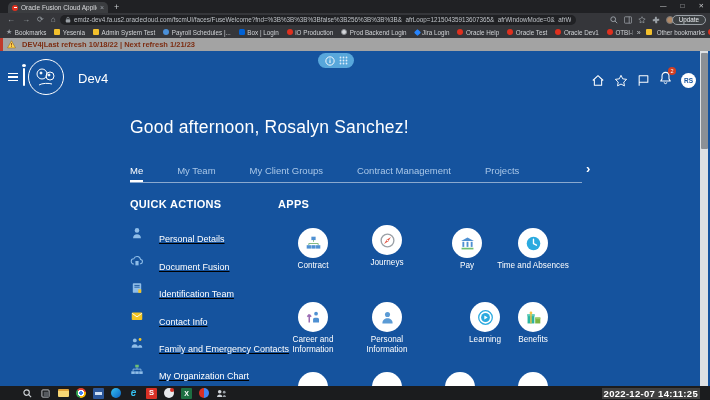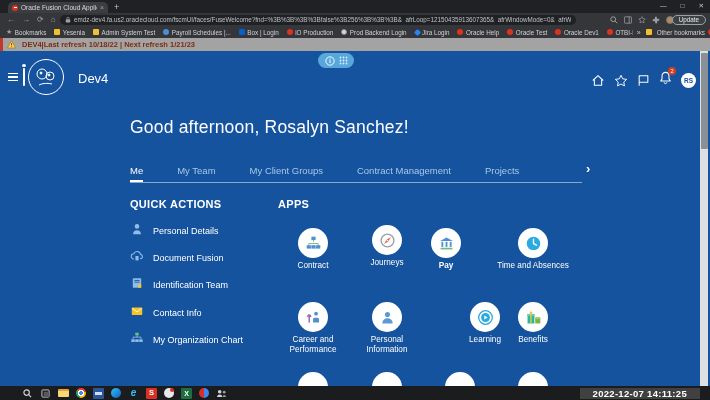--- a/index.html
+++ b/index.html
@@ -62,21 +62,21 @@
   .greeting{position:absolute;left:130px;top:66px;font-size:17.5px;color:#fff;letter-spacing:.2px;}
 
   .ptabs{position:absolute;left:130px;top:106px;width:452px;height:26px;border-bottom:1px solid rgba(255,255,255,.5);display:flex;gap:34px;overflow:hidden;white-space:nowrap;}
   .ptab{font-size:9.5px;color:#A9C7E8;padding-top:8px;height:100%;position:relative;flex:0 0 auto;}
   .ptab.active{color:#fff;}
   .ptab.active::after{content:"";position:absolute;left:0;bottom:0;width:100%;height:2.5px;background:#fff;}
   .ptab-chevron{position:absolute;left:586px;top:110px;font-size:13px;font-weight:bold;color:#fff;}
 
   .sect-title{position:absolute;font-size:11px;font-weight:bold;color:#fff;letter-spacing:.3px;}
   .qa-list{position:absolute;left:130px;top:166px;width:140px;}
-  .qa-item{display:flex;align-items:center;gap:9px;height:27.4px;}
+  .qa-item{display:flex;align-items:flex-end;gap:15px;height:27.4px;text-decoration:underline;}
   .qa-item span.lbl{font-size:9px;color:#fff;white-space:nowrap;}
 
   .app-cell{position:absolute;width:74px;text-align:center;}
   .app-circle{width:30px;height:30px;border-radius:50%;background:#fff;margin:0 auto;display:flex;align-items:center;justify-content:center;}
   .app-lbl{margin-top:3px;font-size:8.2px;line-height:1.2;color:#fff;}
 
   .scrollbar{position:absolute;left:700px;top:0;width:8px;height:335px;background:#dde0e3;}
   .scroll-thumb{position:absolute;left:0.5px;top:2px;width:7px;height:96px;background:#8b9096;border-radius:1px;}
 
   
@@ -89,21 +89,21 @@
   .tbi.bluetile{background:#2B579A;border-radius:1px;position:relative;}
   .tbi.bluetile::after{content:"";position:absolute;left:2px;top:4px;width:7px;height:3px;background:#cfe0f5;}
   .tbi.edge{border-radius:50%;width:10px;height:10px;background:linear-gradient(135deg,#35C1F1,#0b63c4);}
   .tbi.ie{color:#35C1F1;font-style:italic;font-weight:bold;font-size:10px;}
   .tbi.reds{background:#D93025;border-radius:1px;color:#fff;font-weight:bold;font-size:7.5px;}
   .tbi.grayred{border-radius:50%;width:10px;height:10px;background:#e8eaed;position:relative;}
   .tbi.grayred::after{content:"";position:absolute;right:0;top:0;width:4px;height:4px;border-radius:50%;background:#D93025;}
   .tbi.excel{background:#1D6F42;border-radius:1px;color:#fff;font-weight:bold;font-size:7px;}
   .tbi.bluered{border-radius:50%;width:10px;height:10px;background:conic-gradient(#4285F4 0 50%,#D93025 50% 100%);}
   .clock{position:absolute;right:10px;top:0;height:14px;display:flex;align-items:center;}
-  .clock span{font-size:9.5px;font-weight:bold;color:#fff;background:rgba(70,70,70,.85);padding:0 13px;letter-spacing:.3px;}
+  .clock span{font-size:9.5px;font-weight:bold;color:#fff;background:rgba(70,70,70,.85);padding:0 2px;letter-spacing:.3px;}
 </style>
 </head>
 <body>
 
 <div class="screen">
 
   <div class="tabstrip">
     <div class="btab">
       <span class="favicon"></span>
       <span class="btab-title">Oracle Fusion Cloud Applications</span>
@@ -324,20 +324,29 @@
         </div>
         <div class="qa-item">
           <span><svg width="14" height="14" viewBox="0 0 16 16">
               <rect x="2" y="4" width="12" height="8.5" rx="1" fill="#F3C623"></rect>
               <path d="M2.5 5l5.5 4 5.5-4" fill="none" stroke="#fff" stroke-width="1"></path>
             </svg></span>
           <span class="lbl">Contact Info</span>
         </div>
         <div class="qa-item">
           <span><svg width="14" height="14" viewBox="0 0 16 16">
+              <circle cx="5.5" cy="5" r="2.2" fill="#8FBDE8"></circle>
+              <path d="M1.8 13.5c0-2.8 1.7-4 3.7-4s3.7 1.2 3.7 4z" fill="#8FBDE8"></path>
+              <circle cx="11.5" cy="4" r="1.6" fill="#F3C623"></circle>
+              <path d="M9 13.5c0-2.3 1.1-3.2 2.5-3.2s2.5.9 2.5 3.2z" fill="#8FBDE8"></path>
+            </svg></span>
+          <span class="lbl">Family and Emergency Contacts</span>
+        </div>
+        <div class="qa-item">
+          <span><svg width="14" height="14" viewBox="0 0 16 16">
               <rect x="6" y="2" width="4" height="3" fill="#6FBF73"></rect>
               <path d="M8 5v2M3.5 9V7h9v2" stroke="#8FBDE8" fill="none"></path>
               <rect x="1.5" y="9.5" width="4" height="3" fill="#8FBDE8"></rect>
               <rect x="6" y="9.5" width="4" height="3" fill="#8FBDE8"></rect>
               <rect x="10.5" y="9.5" width="4" height="3" fill="#8FBDE8"></rect>
             </svg></span>
           <span class="lbl">My Organization Chart</span>
         </div>
       </div>
 
@@ -357,21 +366,21 @@
         <div class="app-cell" style="left: 350px; top: 174px;">
           <div class="app-circle">
             <svg width="17" height="17" viewBox="0 0 20 20">
               <circle cx="10" cy="10" r="7.5" fill="none" stroke="#9AA0A6" stroke-width="1.6"></circle>
               <path d="M6 14l5-3 3-5-5 3z" fill="#E25241"></path>
               <circle cx="10" cy="10" r="1" fill="#fff"></circle>
             </svg>
           </div>
           <div class="app-lbl">Journeys</div>
         </div>
-        <div class="app-cell" style="left: 409px; top: 177px; font-weight: bold;">
+        <div class="app-cell" style="left: 430px; top: 177px;">
           <div class="app-circle">
             <svg width="17" height="17" viewBox="0 0 20 20">
               <path d="M2.5 7L10 3l7.5 4z" fill="#4E90D2"></path>
               <rect x="4" y="8" width="2.2" height="6" fill="#4E90D2"></rect>
               <rect x="8.9" y="8" width="2.2" height="6" fill="#4E90D2"></rect>
               <rect x="13.8" y="8" width="2.2" height="6" fill="#4E90D2"></rect>
               <rect x="3" y="15" width="14" height="2" fill="#6FBF73"></rect>
             </svg>
           </div>
           <div class="app-lbl">Pay</div>
@@ -386,21 +395,21 @@
           <div class="app-lbl">Time and Absences</div>
         </div>
         <div class="app-cell" style="left: 276px; top: 251px;">
           <div class="app-circle">
             <svg width="17" height="17" viewBox="0 0 20 20">
               <path d="M5 16V6.5M5 6.5L2.8 9M5 6.5L7.2 9" stroke="#9B6BB3" stroke-width="1.8" fill="none"></path>
               <circle cx="13" cy="5.5" r="2.2" fill="#4E90D2"></circle>
               <path d="M9.5 16v-4.2c0-2.2 7-2.2 7 0V16z" fill="#4E90D2"></path>
             </svg>
           </div>
-          <div class="app-lbl">Career and Performance</div>
+          <div class="app-lbl">Career and Information</div>
         </div>
         <div class="app-cell" style="left: 350px; top: 251px;">
           <div class="app-circle">
             <svg width="17" height="17" viewBox="0 0 20 20">
               <circle cx="10" cy="6.5" r="3" fill="#5B9BD5"></circle>
               <path d="M4 17c0-4.2 3-6 6-6s6 1.8 6 6z" fill="#5B9BD5"></path>
             </svg>
           </div>
           <div class="app-lbl">Personal Information</div>
         </div>

